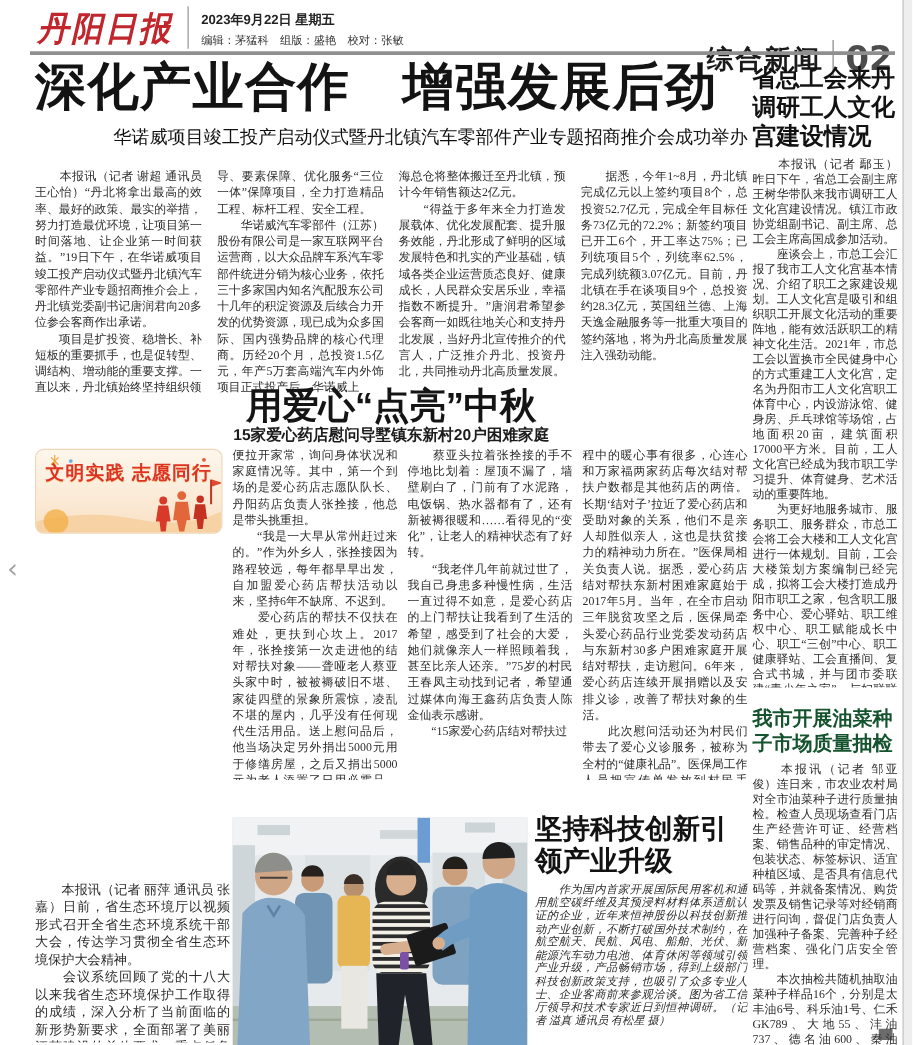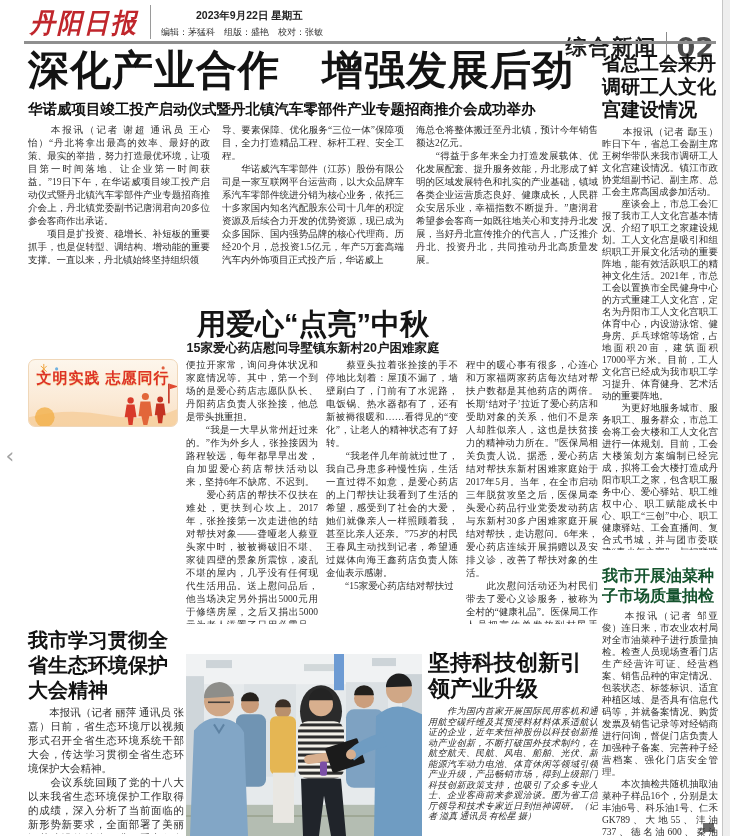--- a/index.html
+++ b/index.html
@@ -13,38 +13,38 @@
   .corner-mark { position:absolute; left:703px; top:823px; width:11px; height:9px; background:#6b6b6b; }
   .prev-btn { position:absolute; left:1px; top:443px; width:18px; height:26px; background:none; border:none;
               color:#a3a3a3; font-size:22px; line-height:22px; cursor:pointer; font-family:"DejaVu Sans",sans-serif; }
 
   
   .hdr { position:absolute; left:30px; top:7px; right:16px; height:32px; display:flex; align-items:flex-end; }
   .masthead { font-family:"DejaVu Serif", serif; font-style:italic; font-weight:900;
               font-size:25px; color:#c0262c; letter-spacing:2px; transform:scaleY(1.08); }
   .hdr-div { width:1px; height:34px; background:#9a9a9a; margin:0 10px 0 12px; }
   .hdr-dates { display:flex; flex-direction:column; gap:3px; font-family:"Liberation Sans",sans-serif; }
-  .date { font-size:10.5px; font-weight:700; color:#222;margin-left:35px; }
+  .date { font-size:10.5px; font-weight:700; color:#222; }
   .staff { font-size:9px; color:#333; }
   .hdr-right { position:absolute; right:0; top:0; height:32px; display:flex; align-items:center; gap:9px;
                font-family:"Liberation Sans",sans-serif;margin-top:24px; }
   .section-label { font-size:21px; font-weight:900; color:#1a1a1a; letter-spacing:2px; }
   .hdr-div2 { width:1px; height:30px; background:#8a8a8a; }
   .page-num { font-size:27px; font-weight:700; color:#4c4c4c; font-family:"DejaVu Sans",sans-serif; }
   .hdr-rule { position:absolute; left:24px; right:14px; top:41px; height:2.5px; background:#8f8f8f; }
 
   
   .headline { position:absolute; left:28px; top:51px; width:570px; text-align:left;
               font-family:Liberation Mono, monospace; font-weight:900; font-size:41px; line-height:45px;
               color:#131313; letter-spacing:1px; white-space:nowrap; }
-  .subhead { position:absolute; left:28px; top:100px; width:570px; text-align:left;
-             font-family:"Liberation Sans",sans-serif; font-weight:700; font-size:14.5px; color:#111; }
+  .subhead { position:absolute; left:28px; top:100px; width:570px; text-align:right;
+             font-family:"Liberation Sans",sans-serif; font-weight:400; font-size:14.5px; color:#111; }
   .body-text { font-size:9.5px; line-height:13px; text-align:justify; white-space:pre-line;
                overflow:hidden; color:#2c2c2c; }
-  .top-cols { position:absolute; left:28px; top:124px; width:570px; height:178px; display:flex; gap:12px; }
+  .top-cols { position:absolute; left:28px; top:136px; width:570px; height:178px; display:flex; gap:12px; }
   .top-cols .col { flex:1 1 0; height:100%; }
 
   
   .mid-title { position:absolute; left:28px; top:305px; width:570px; text-align:center;
                font-family:"Liberation Sans",sans-serif; font-weight:900; font-size:29px; color:#141414; }
   .mid-sub { position:absolute; left:28px; top:340px; width:570px; text-align:center;
              font-family:"Liberation Sans",sans-serif; font-weight:700; font-size:12.5px; color:#1c1c1c; }
   .mid-row { position:absolute; left:28px; top:359px; width:570px; height:265px; display:flex; gap:8px; }
   .mid-col1 { width:150px; flex:0 0 150px; display:flex; flex-direction:column;gap:48px; }
   .banner { position:relative; height:68px; border-radius:7px; overflow:hidden;
@@ -106,20 +106,21 @@
 
   <div class="headline">深化产业合作　增强发展后劲</div>
   <div class="subhead">华诺威项目竣工投产启动仪式暨丹北镇汽车零部件产业专题招商推介会成功举办</div>
   <div class="top-cols">
     <div class="col body-text">　　本报讯（记者 谢超 通讯员 王心怡）“丹北将拿出最高的效率、最好的政策、最实的举措，努力打造最优环境，让项目第一时间落地、让企业第一时间获益。”19日下午，在华诺威项目竣工投产启动仪式暨丹北镇汽车零部件产业专题招商推介会上，丹北镇党委副书记唐润君向20多位参会客商作出承诺。
 　　项目是扩投资、稳增长、补短板的重要抓手，也是促转型、调结构、增动能的重要支撑。一直以来，丹北镇始终坚持组织领</div>
     <div class="col body-text">导、要素保障、优化服务“三位一体”保障项目，全力打造精品工程、标杆工程、安全工程。
 　　华诺威汽车零部件（江苏）股份有限公司是一家互联网平台运营商，以大众品牌车系汽车零部件统进分销为核心业务，依托三十多家国内知名汽配股东公司十几年的积淀资源及后续合力开发的优势资源，现已成为众多国际、国内强势品牌的核心代理商。历经20个月，总投资1.5亿元，年产5万套高端汽车内外饰项目正式投产后，华诺威上</div>
     <div class="col body-text">海总仓将整体搬迁至丹北镇，预计今年销售额达2亿元。
 　　“得益于多年来全力打造发展载体、优化发展配套、提升服务效能，丹北形成了鲜明的区域发展特色和扎实的产业基础，镇域各类企业运营质态良好、健康成长，人民群众安居乐业，幸福指数不断提升。”唐润君希望参会客商一如既往地关心和支持丹北发展，当好丹北宣传推介的代言人，广泛推介丹北、投资丹北，共同推动丹北高质量发展。</div>
+    <div class="col body-text">　　据悉，今年1~8月，丹北镇完成亿元以上签约项目8个，总投资52.7亿元，完成全年目标任务73亿元的72.2%；新签约项目已开工6个，开工率达75%；已列统项目5个，列统率62.5%，完成列统额3.07亿元。目前，丹北镇在手在谈项目9个，总投资约28.3亿元，英国纽兰德、上海天逸金融服务等一批重大项目的签约落地，将为丹北高质量发展注入强劲动能。</div>
   </div>
 
   <div class="mid-title">用爱心“点亮”中秋</div>
   <div class="mid-sub">15家爱心药店慰问导墅镇东新村20户困难家庭</div>
   <div class="mid-row">
     <div class="mid-col1">
       <div class="banner">
         <svg viewBox="0 0 150 68" aria-hidden="true">
           <g stroke="#f0a640" stroke-width="1">
             <line x1="12" y1="6" x2="18" y2="12"></line>
@@ -152,21 +153,20 @@
     <div class="col body-text">便拉开家常，询问身体状况和家庭情况等。其中，第一个到场的是爱心药店志愿队队长、丹阳药店负责人张拴接，他总是带头挑重担。
 　　“我是一大早从常州赶过来的。”作为外乡人，张拴接因为路程较远，每年都早早出发，自加盟爱心药店帮扶活动以来，坚持6年不缺席、不迟到。
 　　爱心药店的帮扶不仅扶在难处，更扶到心坎上。2017年，张拴接第一次走进他的结对帮扶对象——聋哑老人蔡亚头家中时，被被褥破旧不堪、家徒四壁的景象所震惊，凌乱不堪的屋内，几乎没有任何现代生活用品。送上慰问品后，他当场决定另外捐出5000元用于修缮房屋，之后又捐出5000元为老人添置了日用必需品，不能言语的蔡亚头脸上露出了久违的笑容。</div>
     <div class="col body-text">　　蔡亚头拉着张拴接的手不停地比划着：屋顶不漏了，墙壁刷白了，门前有了水泥路，电饭锅、热水器都有了，还有新被褥很暖和……看得见的“变化”，让老人的精神状态有了好转。
 　　“我老伴几年前就过世了，我自己身患多种慢性病，生活一直过得不如意，是爱心药店的上门帮扶让我看到了生活的希望，感受到了社会的大爱，她们就像亲人一样照顾着我，甚至比亲人还亲。”75岁的村民王春凤主动找到记者，希望通过媒体向海王鑫药店负责人陈金仙表示感谢。
 　　“15家爱心药店结对帮扶过</div>
     <div class="col body-text">程中的暖心事有很多，心连心和万家福两家药店每次结对帮扶户数都是其他药店的两倍。长期‘结对子’拉近了爱心药店和受助对象的关系，他们不是亲人却胜似亲人，这也是扶贫接力的精神动力所在。”医保局相关负责人说。据悉，爱心药店结对帮扶东新村困难家庭始于2017年5月。当年，在全市启动三年脱贫攻坚之后，医保局牵头爱心药品行业党委发动药店与东新村30多户困难家庭开展结对帮扶，走访慰问。6年来，爱心药店连续开展捐赠以及安排义诊，改善了帮扶对象的生活。
 　　此次慰问活动还为村民们带去了爱心义诊服务，被称为全村的“健康礼品”。医保局工作人员把宣传单发放到村民手中，解读医保政策，解答医保问题，现场为村民量血压、测血糖，医保局基层服务队还把服务窗口下沉东新村，为村民“手把手指导”15分钟医保圈等相关业务。</div>
   </div>
 
-  <div class="eco-title">我市学习贯彻全省生态环境保护大会精神</div>
   <div class="eco-body body-text">　　本报讯（记者 丽萍 通讯员 张嘉）日前，省生态环境厅以视频形式召开全省生态环境系统干部大会，传达学习贯彻全省生态环境保护大会精神。
 　　会议系统回顾了党的十八大以来我省生态环境保护工作取得的成绩，深入分析了当前面临的新形势新要求，全面部署了美丽江苏建设的总体要求、重点任务和关键举措。电视电话会议结束后，我市随即召开会议部署相关落实工作。</div>
 
   <div class="photo">
     <svg viewBox="0 0 236 181" width="236" height="182" preserveAspectRatio="none" aria-hidden="true">
       <defs>
         <pattern id="stripes" width="6" height="6" patternUnits="userSpaceOnUse">
           <rect width="6" height="6" fill="#f3f0e8"></rect>
             <rect y="3" width="6" height="3" fill="#2c2c2c"></rect>
         </pattern>

